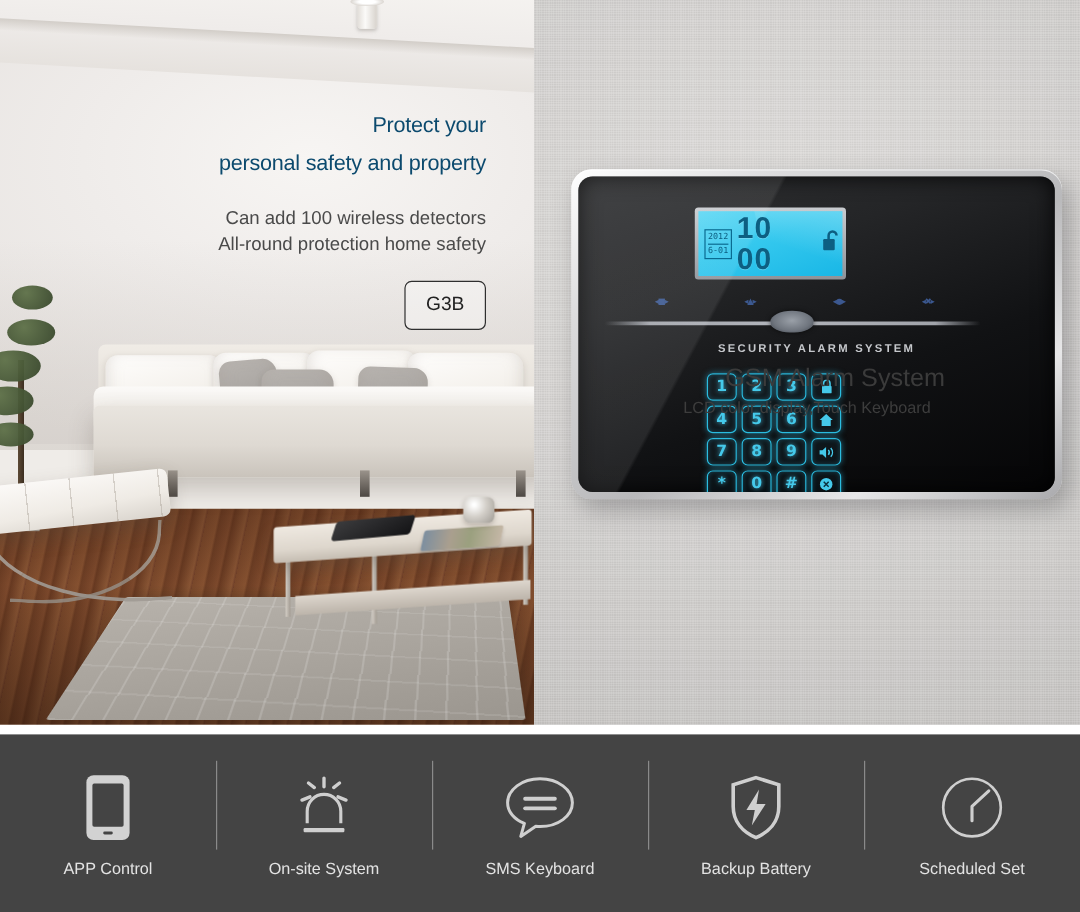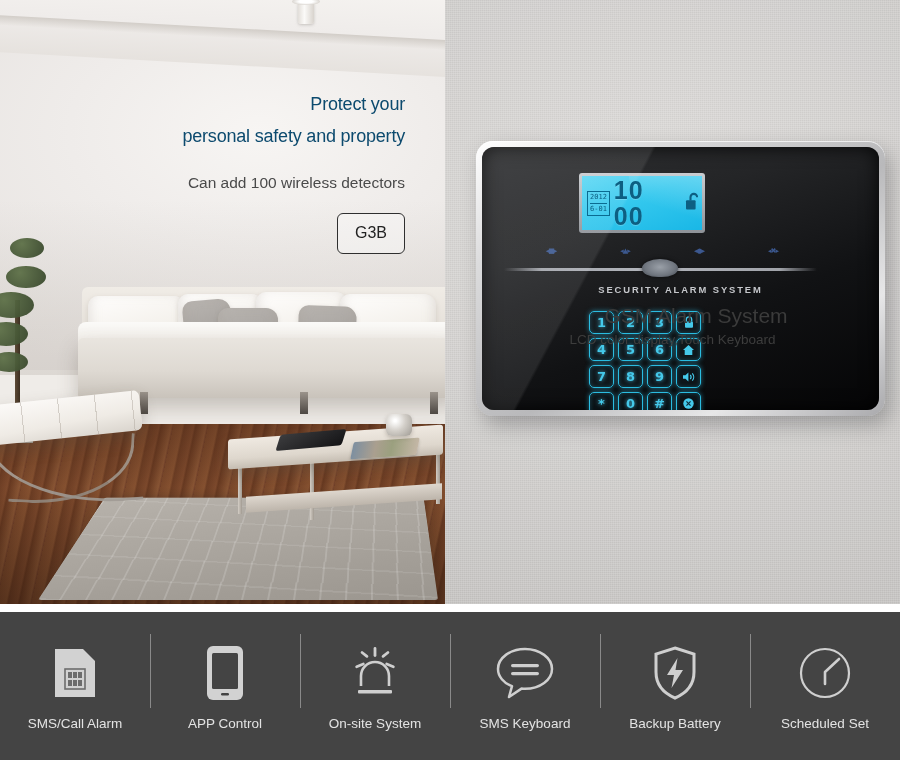--- a/index.html
+++ b/index.html
@@ -578,20 +578,21 @@
       <div class="table-shelf"></div>
       <div class="table-top"></div>
       <div class="tablet-dev"></div>
       <div class="magazine"></div>
       <div class="vase"></div>
 
       <div class="headline-block">
         <div class="headline">Protect your</div>
         <div class="headline">personal safety and property</div>
         <div class="subline">Can add 100 wireless detectors</div>
+        <div class="subline" style="margin-top:0;">All-round protection home safety</div>
         <div>
           <span class="model-badge">G3B</span>
         </div>
       </div>
     </div>
 
     <div class="product-pane">
       <div class="wall-texture"></div>
 
       <div class="device">
@@ -673,35 +674,20 @@
 
       <div class="product-caption">
         <div class="product-title">GSM Alarm System</div>
         <div class="product-sub">LCD color display,Touch Keyboard</div>
       </div>
     </div>
   </div>
 
   <div class="feature-bar">
 
-    <div class="feature">
-      <div class="feature-icon">
-        <svg width="44" height="52" viewBox="0 0 44 52" aria-hidden="true">
-          <path d="M2 2 H30 L42 14 V50 H2 Z" fill="#d2d2d2"></path>
-          <rect x="12" y="22" width="20" height="20" fill="none" stroke="#6d6d6d" stroke-width="1.6"></rect>
-          <rect x="15" y="25" width="4" height="6" fill="#6d6d6d"></rect>
-          <rect x="20" y="25" width="4" height="6" fill="#6d6d6d"></rect>
-          <rect x="25" y="25" width="4" height="6" fill="#6d6d6d"></rect>
-          <rect x="15" y="33" width="4" height="6" fill="#6d6d6d"></rect>
-          <rect x="20" y="33" width="4" height="6" fill="#6d6d6d"></rect>
-          <rect x="25" y="33" width="4" height="6" fill="#6d6d6d"></rect>
-        </svg>
-      </div>
-      <div class="feature-label">SMS/Call Alarm</div>
-    </div>
 
     <div class="feature">
       <div class="feature-icon">
         <svg width="40" height="58" viewBox="0 0 40 58" aria-hidden="true">
           <rect x="2" y="2" width="36" height="54" rx="6" fill="#d2d2d2"></rect>
           <rect x="7" y="9" width="26" height="36" rx="1.5" fill="#444444"></rect>
           <rect x="16" y="49" width="8" height="2.4" rx="1.2" fill="#444444"></rect>
         </svg>
       </div>
       <div class="feature-label">APP Control</div>

